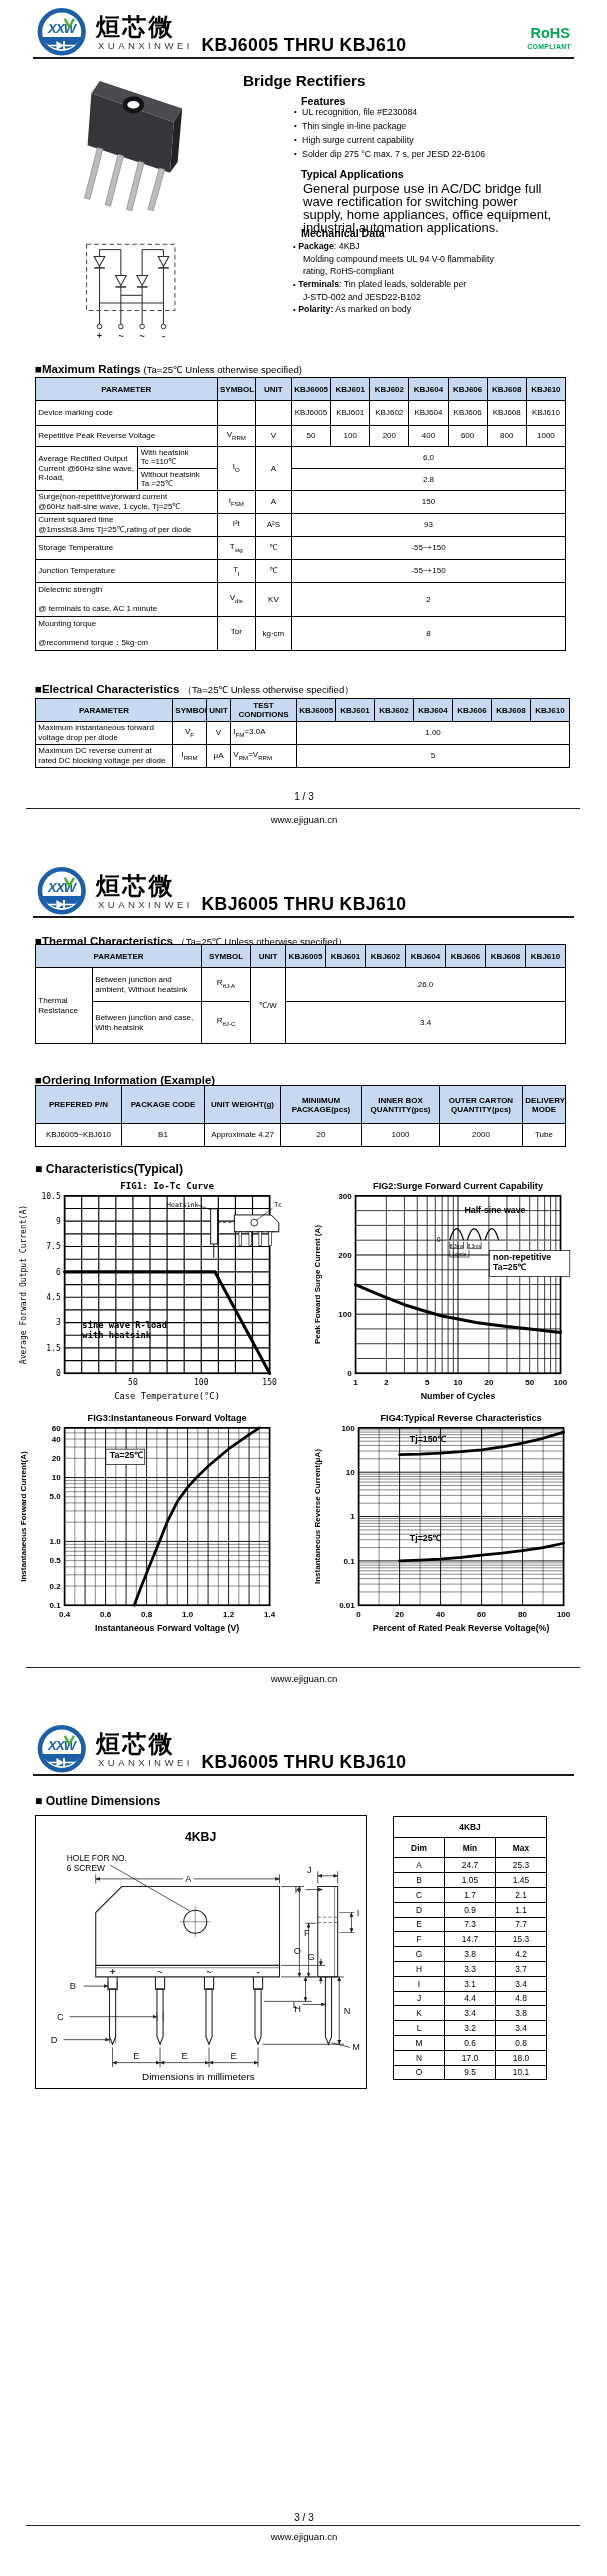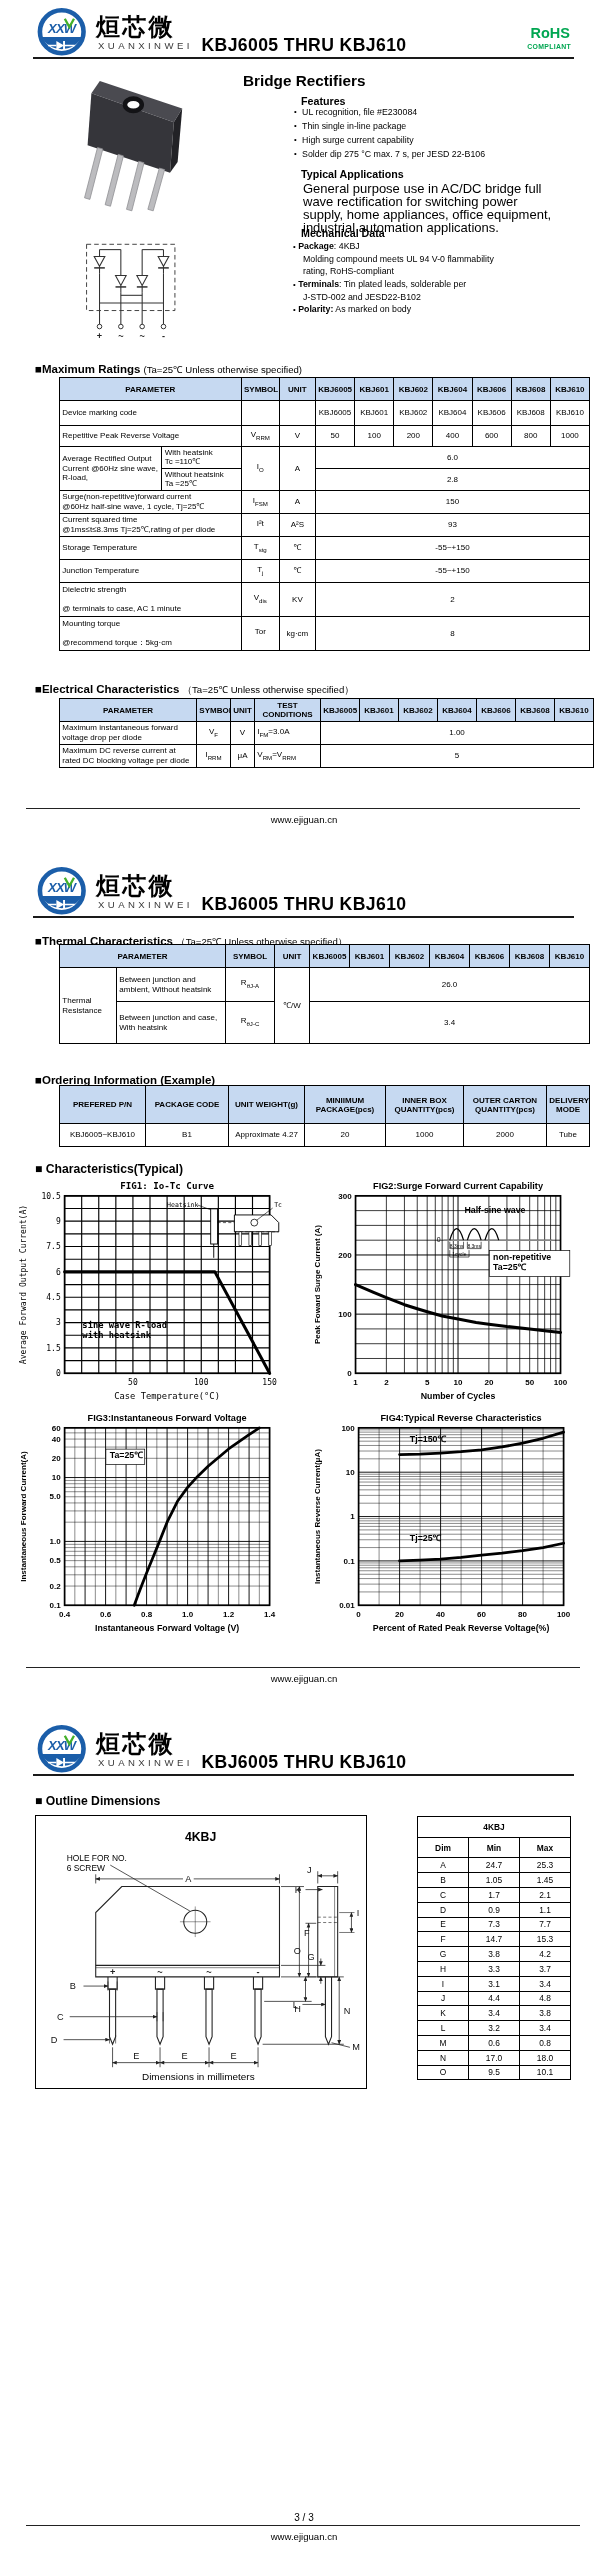--- a/index.html
+++ b/index.html
@@ -20,21 +20,21 @@
   .sech .cond{font-size:9.6px;font-weight:normal;margin-left:3.1px;}
   
   .pttl{position:absolute;left:243px;top:72px;font-size:15.3px;font-weight:bold;}
   .subh{position:absolute;font-size:10.7px;font-weight:bold;padding-left:16px;}
   .feat{display:flex;gap:5.4px;line-height:14px;font-size:8.8px;}
   .blt{font-size:7.7px;}
   .apps{position:absolute;left:303px;top:182px;width:257px;font-size:13px;line-height:13px;}
   .mech{position:absolute;left:293px;top:240px;font-size:8.8px;line-height:12.2px;width:268px;}
   .mech .ind{margin-left:10px;}
   
-  table{border-collapse:collapse;table-layout:fixed;margin-left:24px;}
+  table{border-collapse:collapse;table-layout:fixed;}
   .spec td,.spec th,.dim td,.dim th{border:0.8px solid #000;padding:0.8px 2.3px;font-size:8px;text-align:center;vertical-align:middle;overflow:hidden;}
   .spec th{background:#c6d9f1;font-size:8px;}
   .spec td.pl,.spec th.pl{text-align:left;}
   .spec td{line-height:9.6px;}
   sub{font-size:6.1px;}
   .dim th{background:#fff;font-size:8.4px;}
   .dim td{font-size:8.4px;height:13.8px;padding:0 1.5px;}
   
   .pno{position:absolute;left:0;right:0;top:791px;text-align:center;font-size:10px;}
   .frule{position:absolute;left:26px;right:27.6px;top:808px;height:1.2px;background:#222;}
@@ -292,20 +292,21 @@
           <td class="pl">Maximum DC reverse current at rated DC blocking voltage per diode</td>
           <td><span>I</span><sub>RRM</sub></td>
           <td>μA</td>
           <td class="pl"><span>V</span><sub>RM</sub><span>=V</span><sub>RRM</sub></td>
           <td colspan="7">5</td>
         </tr>
       </tbody>
     </table>
   </div>
 
+  <div class="pno">1 / 3</div>
   <div class="frule"></div>
   <div class="site">www.ejiguan.cn</div>
 </div>
 
 <div class="page" id="pg2">
   <svg class="lg" width="57" height="49" viewBox="0 0 64 64">
     <ellipse cx="31" cy="31" rx="28.5" ry="28" fill="#fff" stroke="#1b5ea9" stroke-width="6"></ellipse>
     <path d="M5 38 A28 25 0 0 0 57 38 Z" fill="#1b5ea9"></path>
     <text x="31" y="33" text-anchor="middle" font-family="Liberation Sans,sans-serif" font-size="17" font-weight="bold" font-style="italic" fill="#1b5ea9" letter-spacing="-1">XXW</text>
     <polyline points="35,14 41,25 47,14" stroke="#43b02a" stroke-width="3" fill="none"></polyline>

